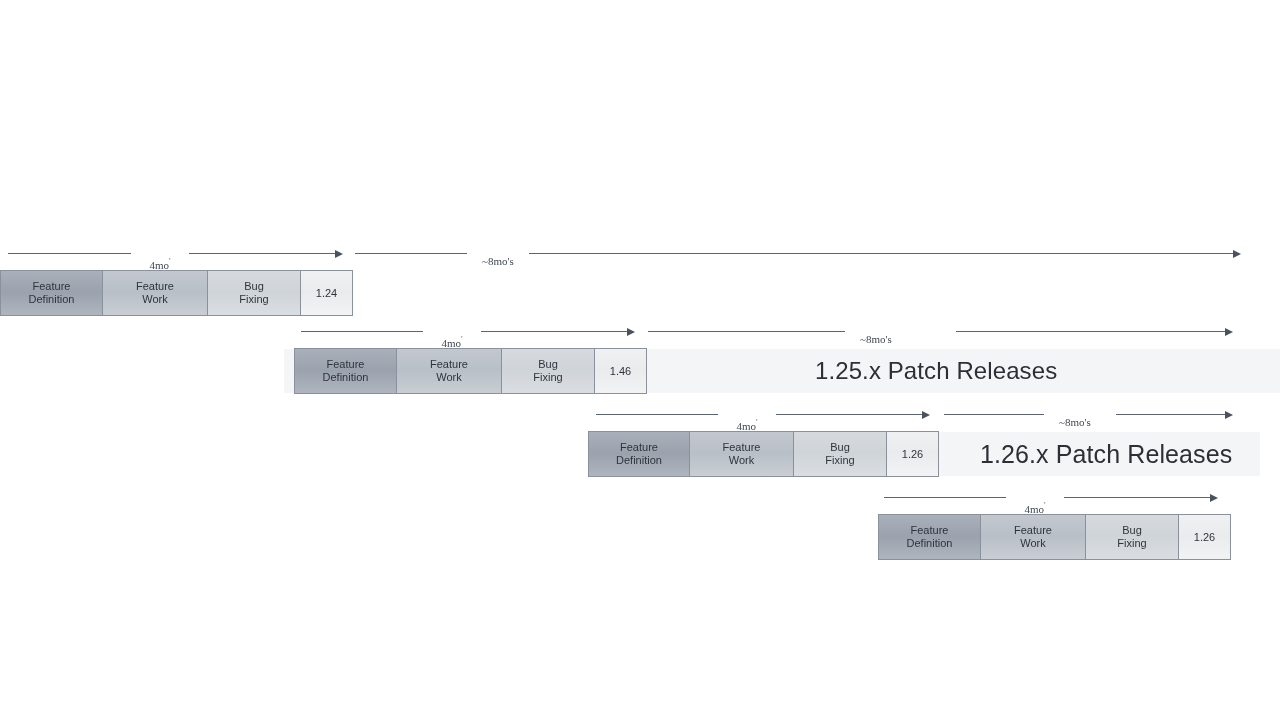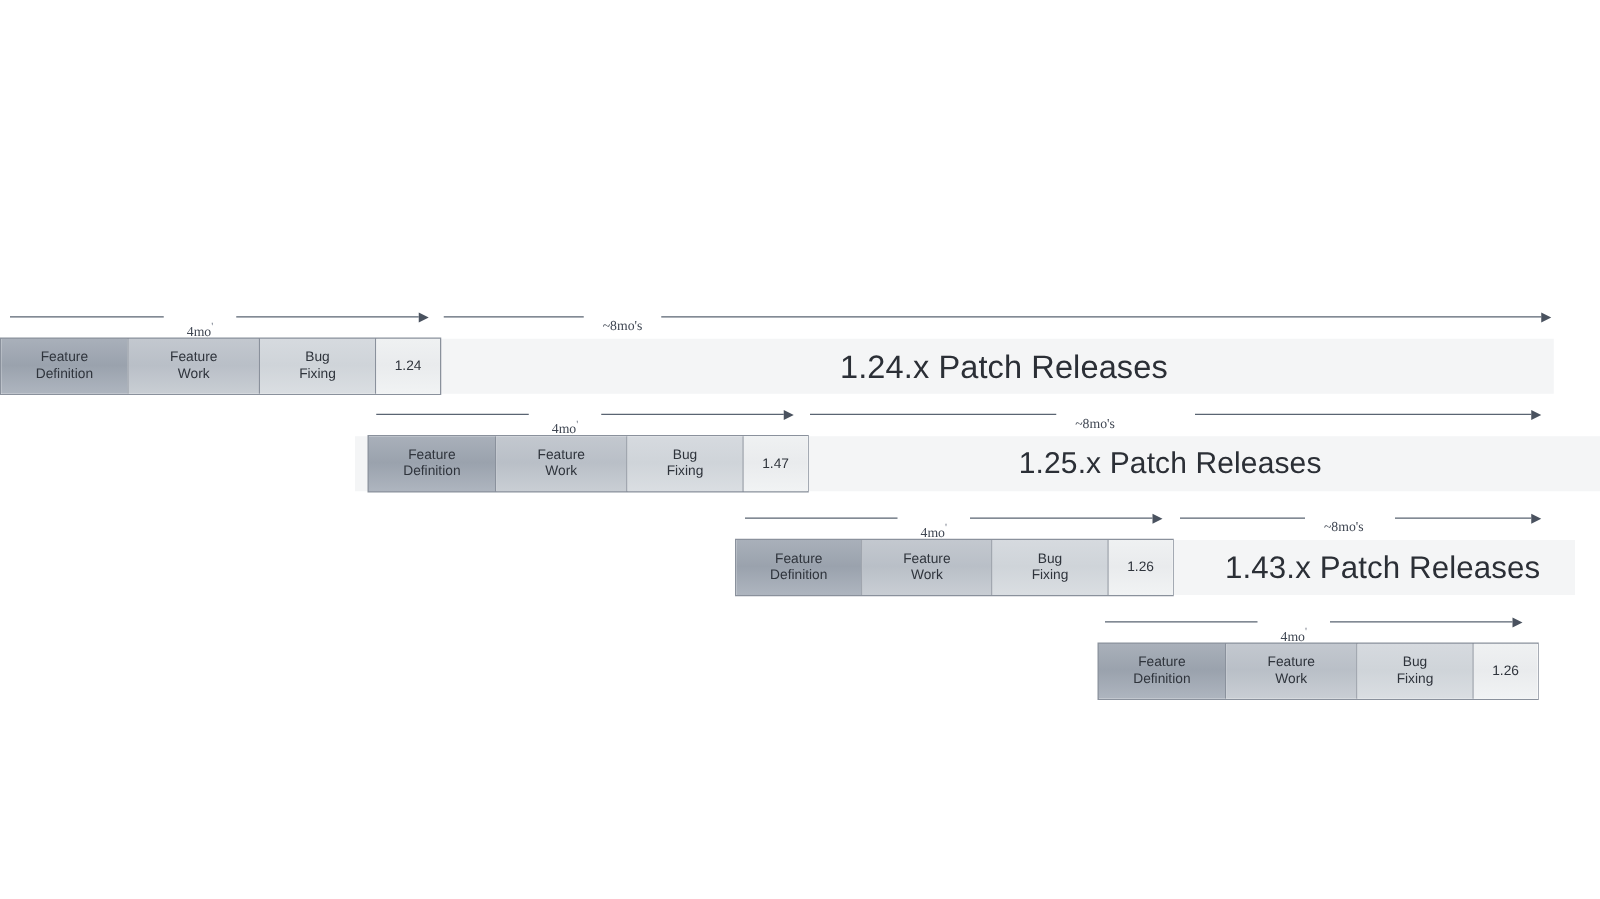--- a/index.html
+++ b/index.html
@@ -140,23 +140,20 @@
       </div>
 
       <div class="measure" style="left:355px; width:886px;">
         <div class="line-left" style="left:0px; width:112px;"></div>
         <div class="m-label" style="left:112px; width:62px;">~8mo's</div>
         <div class="line-right" style="left:174px; width:704px;"></div>
         <div class="arrowhead" style="left:878px;"></div>
       </div>
     </div>
 
-    <div class="patch-bar" style="left:0px; width:1243px;">
-      <div class="patch-label" style="left:672px; font-size:26px;">1.24.x Patch Releases</div>
-    </div>
 
     <div class="phases" style="left:1px; width:351px;">
       <div class="phase phase-p1 phase-label-2l" style="width:102px;">
         <div>
           <span>Feature</span>
           <span>Definition</span>
         </div>
       </div>
       <div class="phase phase-p2 phase-label-2l" style="width:105px;">
         <div>
@@ -210,21 +207,21 @@
           <span>Work</span>
         </div>
       </div>
       <div class="phase phase-p3 phase-label-2l" style="width:93px;">
         <div>
           <span>Bug</span>
           <span>Fixing</span>
         </div>
       </div>
       <div class="phase phase-p4" style="width:51px;">
-        <span>1.47</span>
+        <span>1.46</span>
       </div>
     </div>
   </div>
 
   <div class="release-row" style="left:0px; top:406px; width:1280px;">
 
     <div class="timing-band">
       <div class="measure" style="left:596px; width:334px;">
         <div class="line-left" style="left:0px; width:122px;"></div>
         <div class="m-label" style="left:122px; width:58px;"><span>4mo</span><span class="tick">'</span></div>
@@ -233,21 +230,21 @@
       </div>
       <div class="measure" style="left:944px; width:289px;">
         <div class="line-left" style="left:0px; width:100px;"></div>
         <div class="m-label" style="left:100px; width:62px;">~8mo's</div>
         <div class="line-right" style="left:172px; width:109px;"></div>
         <div class="arrowhead" style="left:281px;"></div>
       </div>
     </div>
 
     <div class="patch-bar" style="left:588px; width:672px;">
-      <div class="patch-label" style="left:392px; font-size:25px;">1.43.x Patch Releases</div>
+      <div class="patch-label" style="left:392px; font-size:25px;">1.26.x Patch Releases</div>
     </div>
 
     <div class="phases" style="left:589px; width:349px;">
       <div class="phase phase-p1 phase-label-2l" style="width:101px;">
         <div>
           <span>Feature</span>
           <span>Definition</span>
         </div>
       </div>
       <div class="phase phase-p2 phase-label-2l" style="width:104px;">

